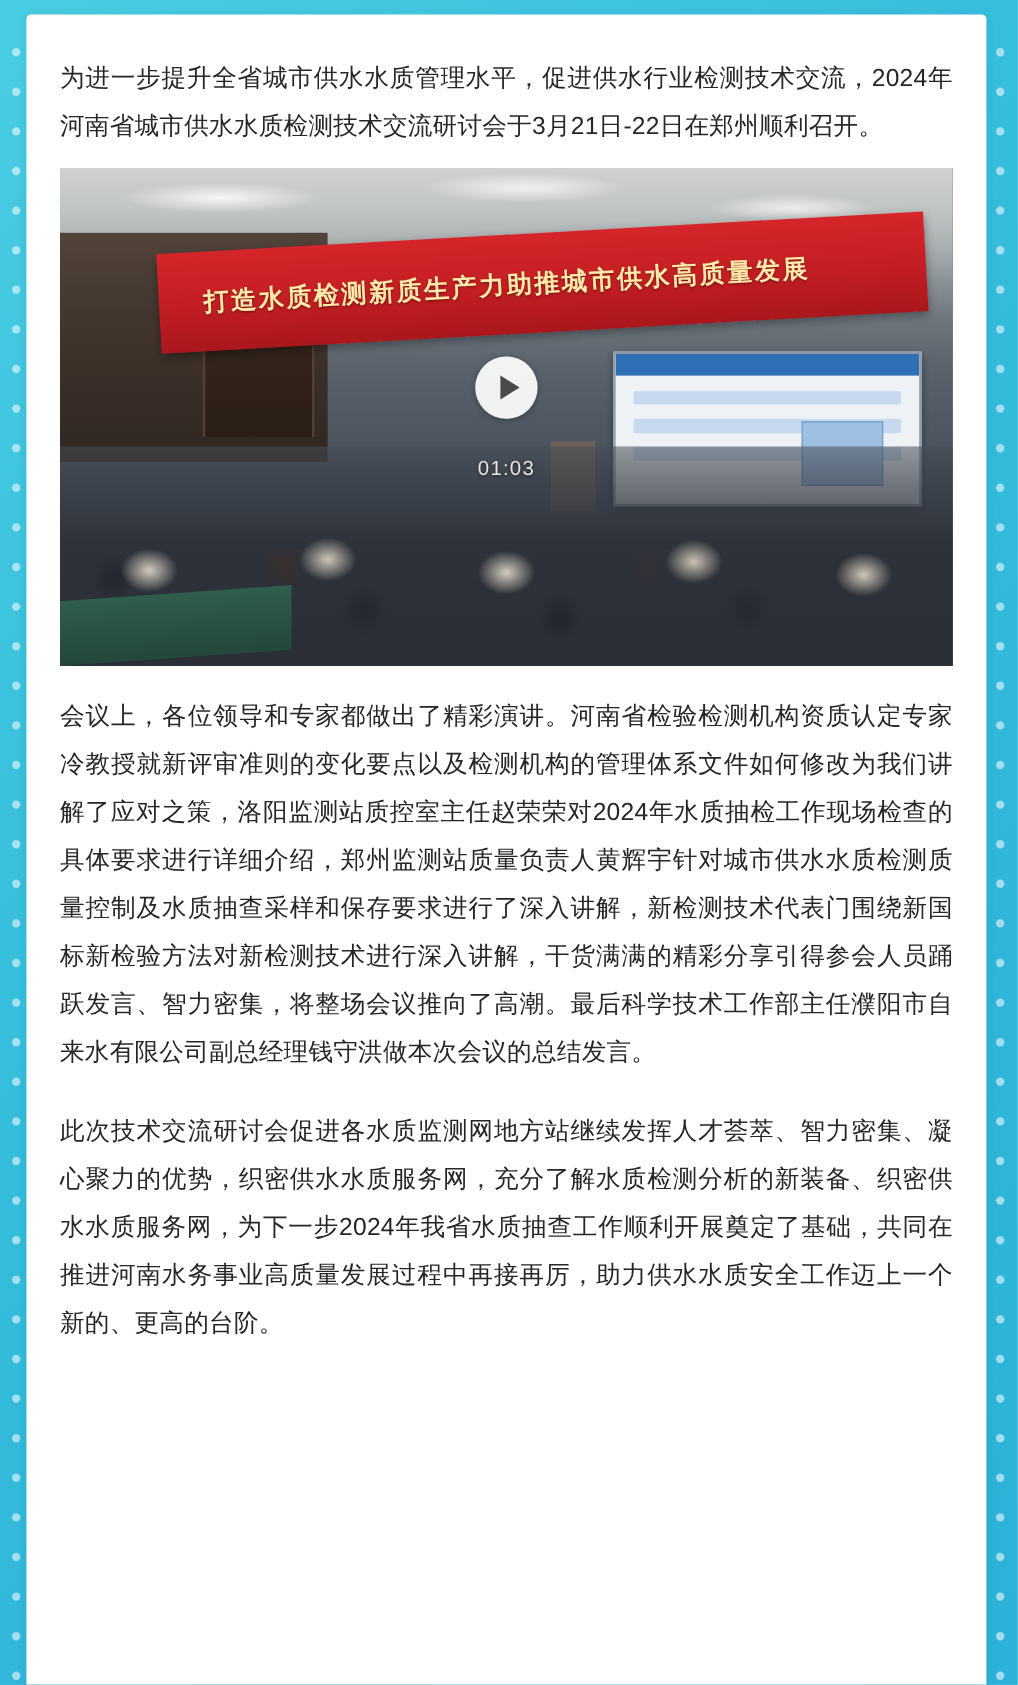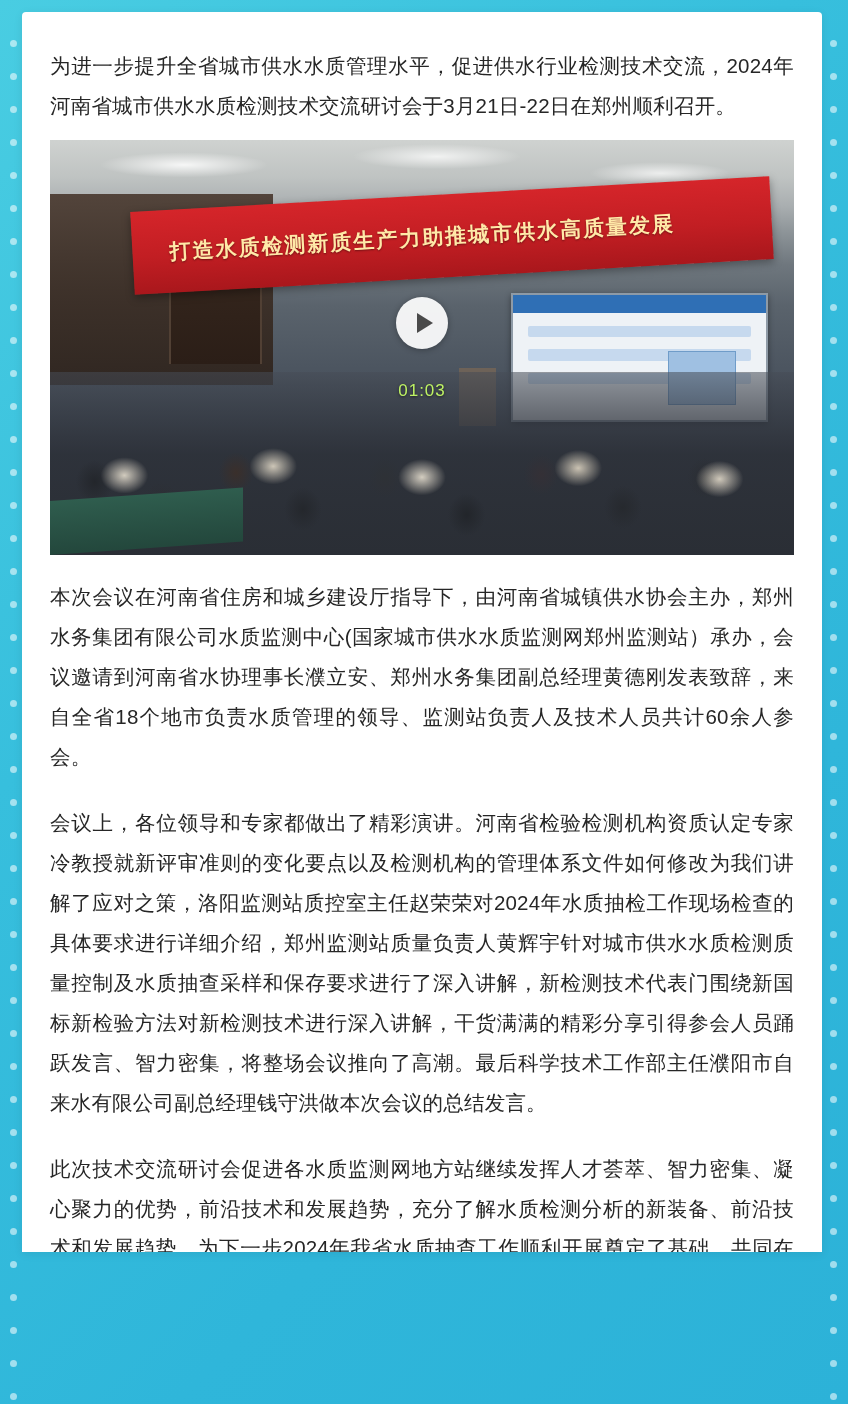--- a/index.html
+++ b/index.html
@@ -46,21 +46,21 @@
     background: rgba(255,255,255,0.55);
     flex: 0 0 auto;
   }
 
   
   .article-card {
     position: absolute;
     left: 22px;
     top: 12px;
     width: 800px;
-    height: 1240px;
+    height: 1392px;
     background: #ffffff;
     border-radius: 4px 4px 0 0;
     box-shadow: 0 2px 10px rgba(0,0,0,0.08);
     box-sizing: border-box;
     padding: 34px 28px 0 28px;
     overflow: hidden;
   }
 
   p.para {
     margin: 0 0 26px 0;
@@ -226,21 +226,21 @@
     border-left: 16px solid #4a4a4a;
     border-top: 10px solid transparent;
     border-bottom: 10px solid transparent;
     margin-left: 5px;
   }
   .video-duration {
     position: absolute;
     left: 50%;
     top: 58%;
     transform: translateX(-50%);
-    color: #bef264;
+    color: #e5e5e5;
     font-size: 17px;
     letter-spacing: 1px;
     text-shadow: 0 1px 3px rgba(0,0,0,0.6);
   }
 </style>
 </head>
 <body>
 
 <div class="page-backdrop"></div>
 
@@ -357,17 +357,16 @@
       <div class="audience"></div>
       <div class="chairs"></div>
       <div class="table-green"></div>
     </div>
     <div class="play-button">
       <span class="tri"></span>
     </div>
     <div class="video-duration">01:03</div>
   </div>
 
-  <p class="para">本次会议在河南省住房和城乡建设厅指导下，由河南省城镇供水协会主办，郑州水务集团有限公司水质监测中心(国家城市供水水质监测网郑州监测站）承办，会议邀请到河南省水协理事长濮立安、郑州水务集团副总经理黄德刚发表致辞，来自全省18个地市负责水质管理的领导、监测站负责人及技术人员共计60余人参会。</p>
   <p class="para">会议上，各位领导和专家都做出了精彩演讲。河南省检验检测机构资质认定专家冷教授就新评审准则的变化要点以及检测机构的管理体系文件如何修改为我们讲解了应对之策，洛阳监测站质控室主任赵荣荣对2024年水质抽检工作现场检查的具体要求进行详细介绍，郑州监测站质量负责人黄辉宇针对城市供水水质检测质量控制及水质抽查采样和保存要求进行了深入讲解，新检测技术代表门围绕新国标新检验方法对新检测技术进行深入讲解，干货满满的精彩分享引得参会人员踊跃发言、智力密集，将整场会议推向了高潮。最后科学技术工作部主任濮阳市自来水有限公司副总经理钱守洪做本次会议的总结发言。</p>
-  <p class="para">此次技术交流研讨会促进各水质监测网地方站继续发挥人才荟萃、智力密集、凝心聚力的优势，前沿技术和发展趋势，充分了解水质检测分析的新装备、前沿技术和发展趋势，为下一步2024年我省水质抽查工作顺利开展奠定了基础，共同在推进河南水务事业高质量发展过程中再接再厉，助力供水水质安全工作迈上一个新的、更高的台阶。</p>
+  <p class="para">此次技术交流研讨会促进各水质监测网地方站继续发挥人才荟萃、智力密集、凝心聚力的优势，织密供水水质服务网，充分了解水质检测分析的新装备、织密供水水质服务网，为下一步2024年我省水质抽查工作顺利开展奠定了基础，共同在推进河南水务事业高质量发展过程中再接再厉，助力供水水质安全工作迈上一个新的、更高的台阶。</p>
 
 </div>
 
 </body></html>

